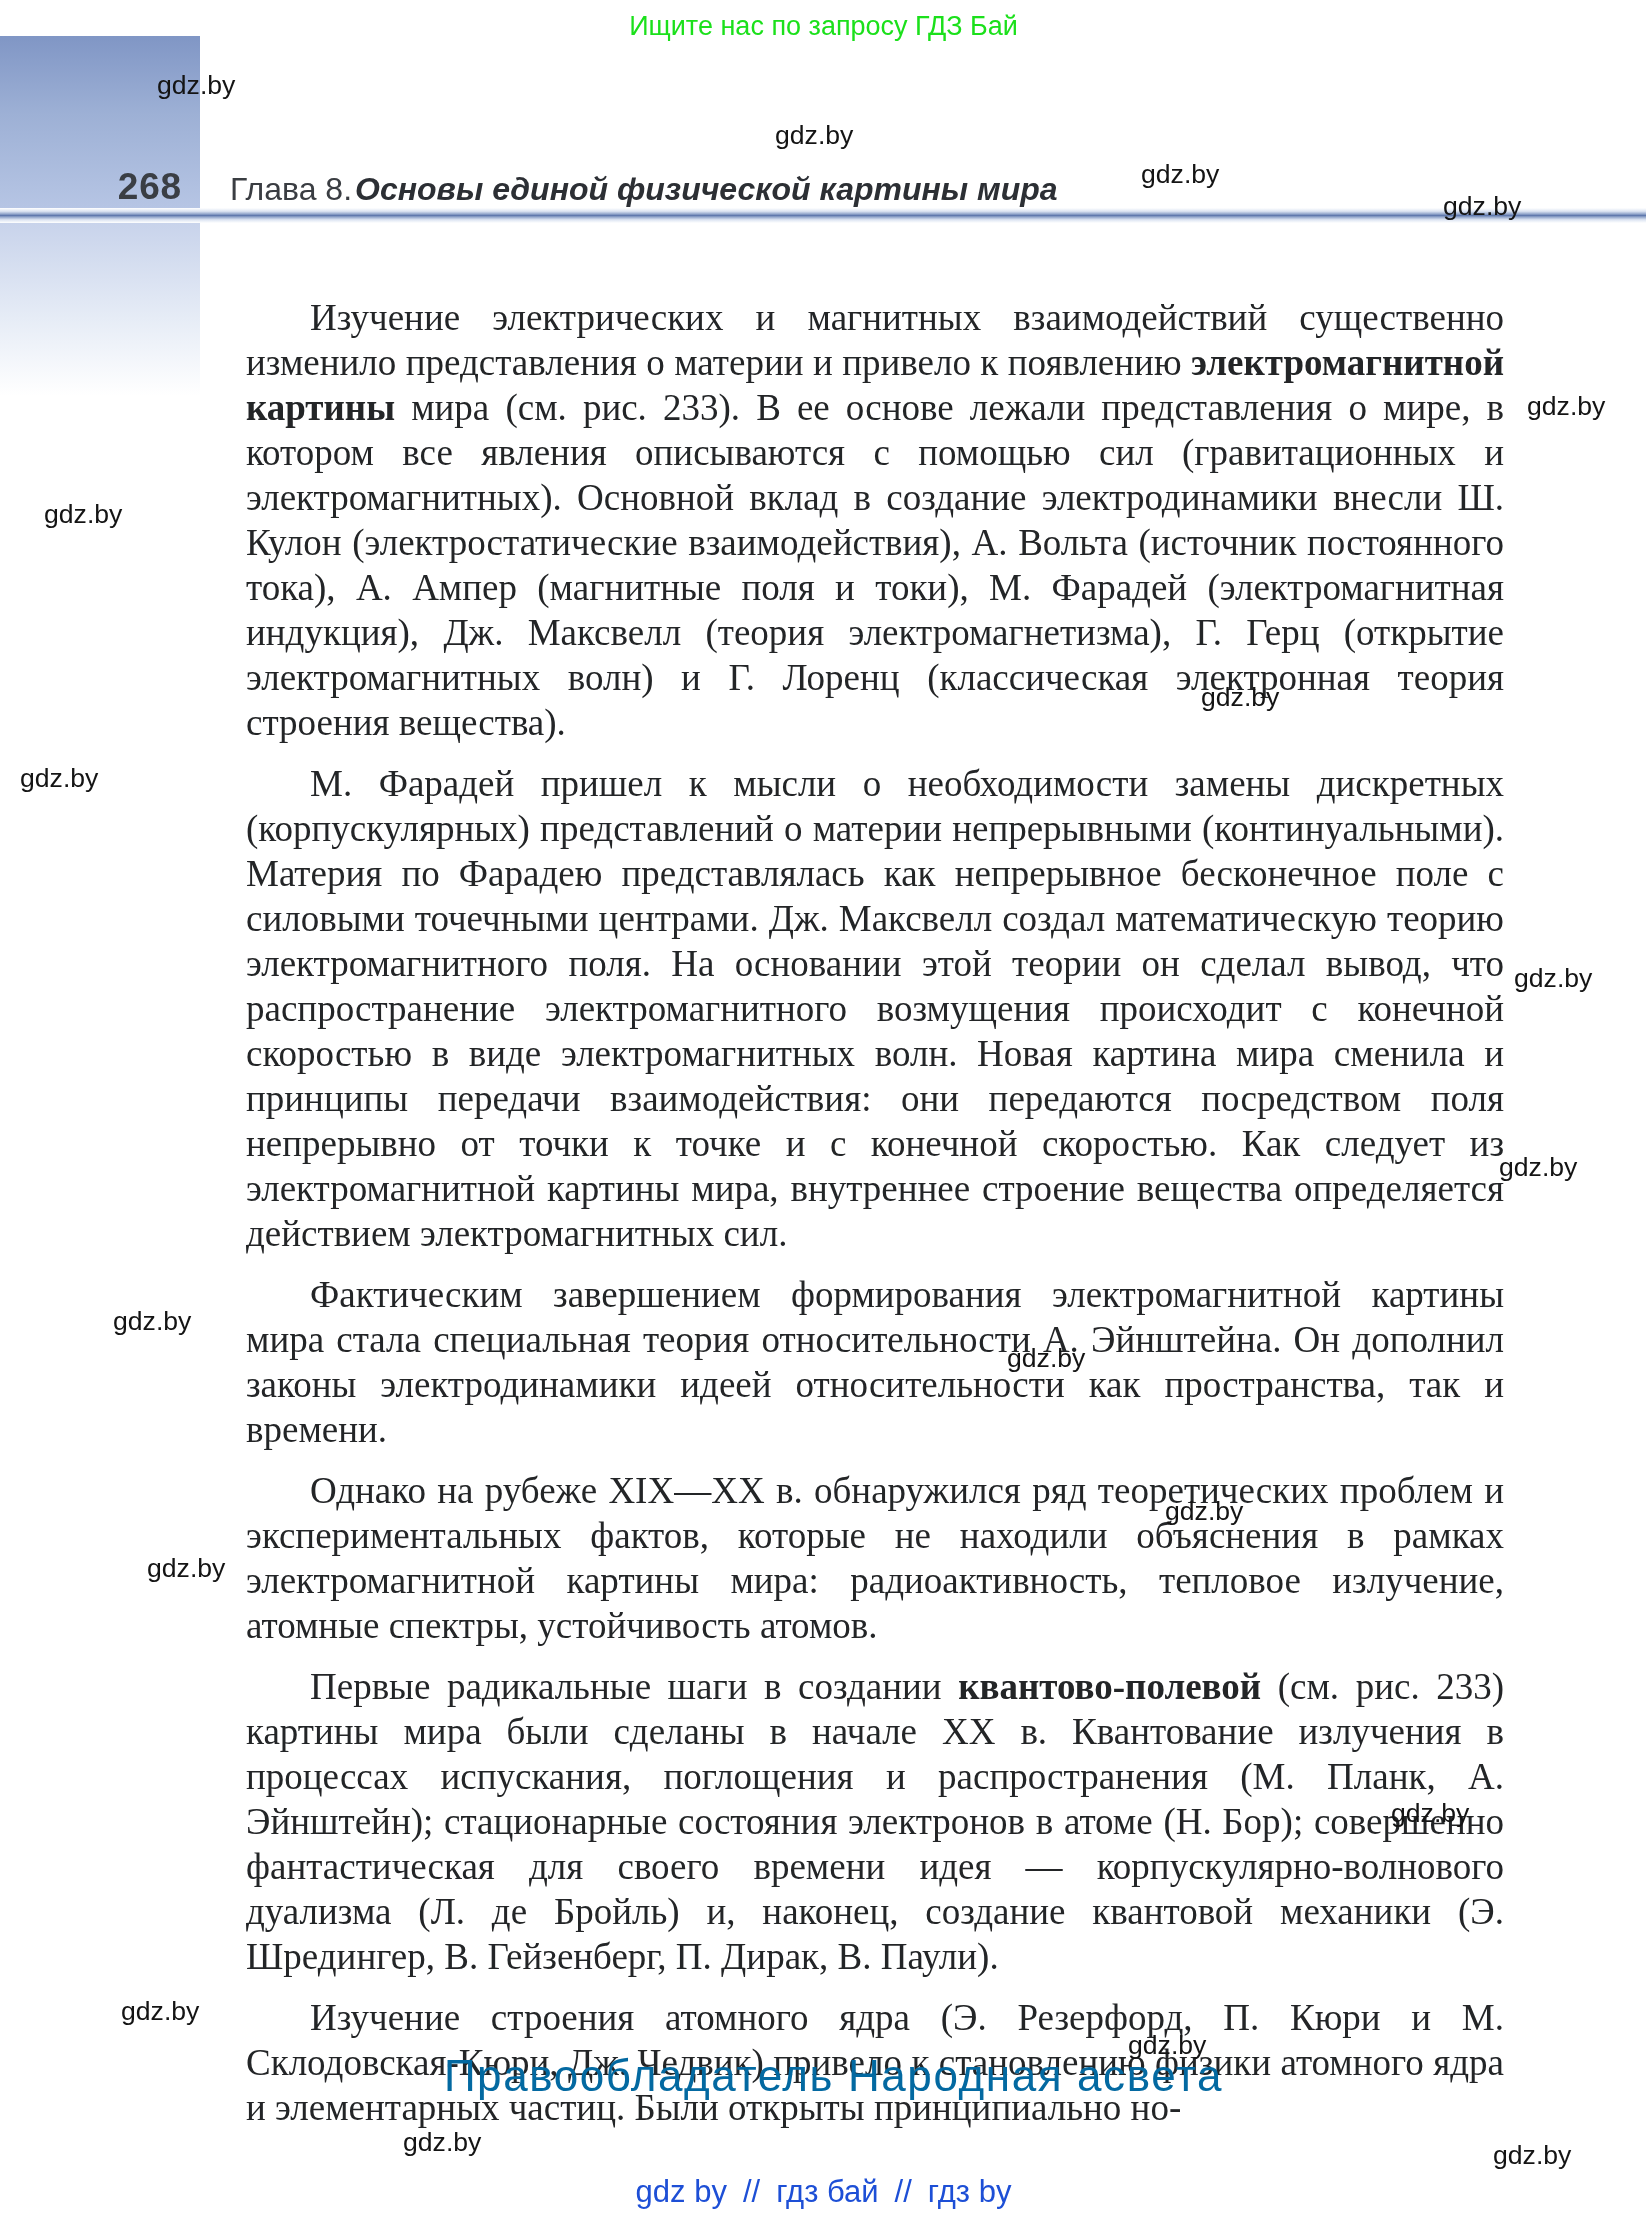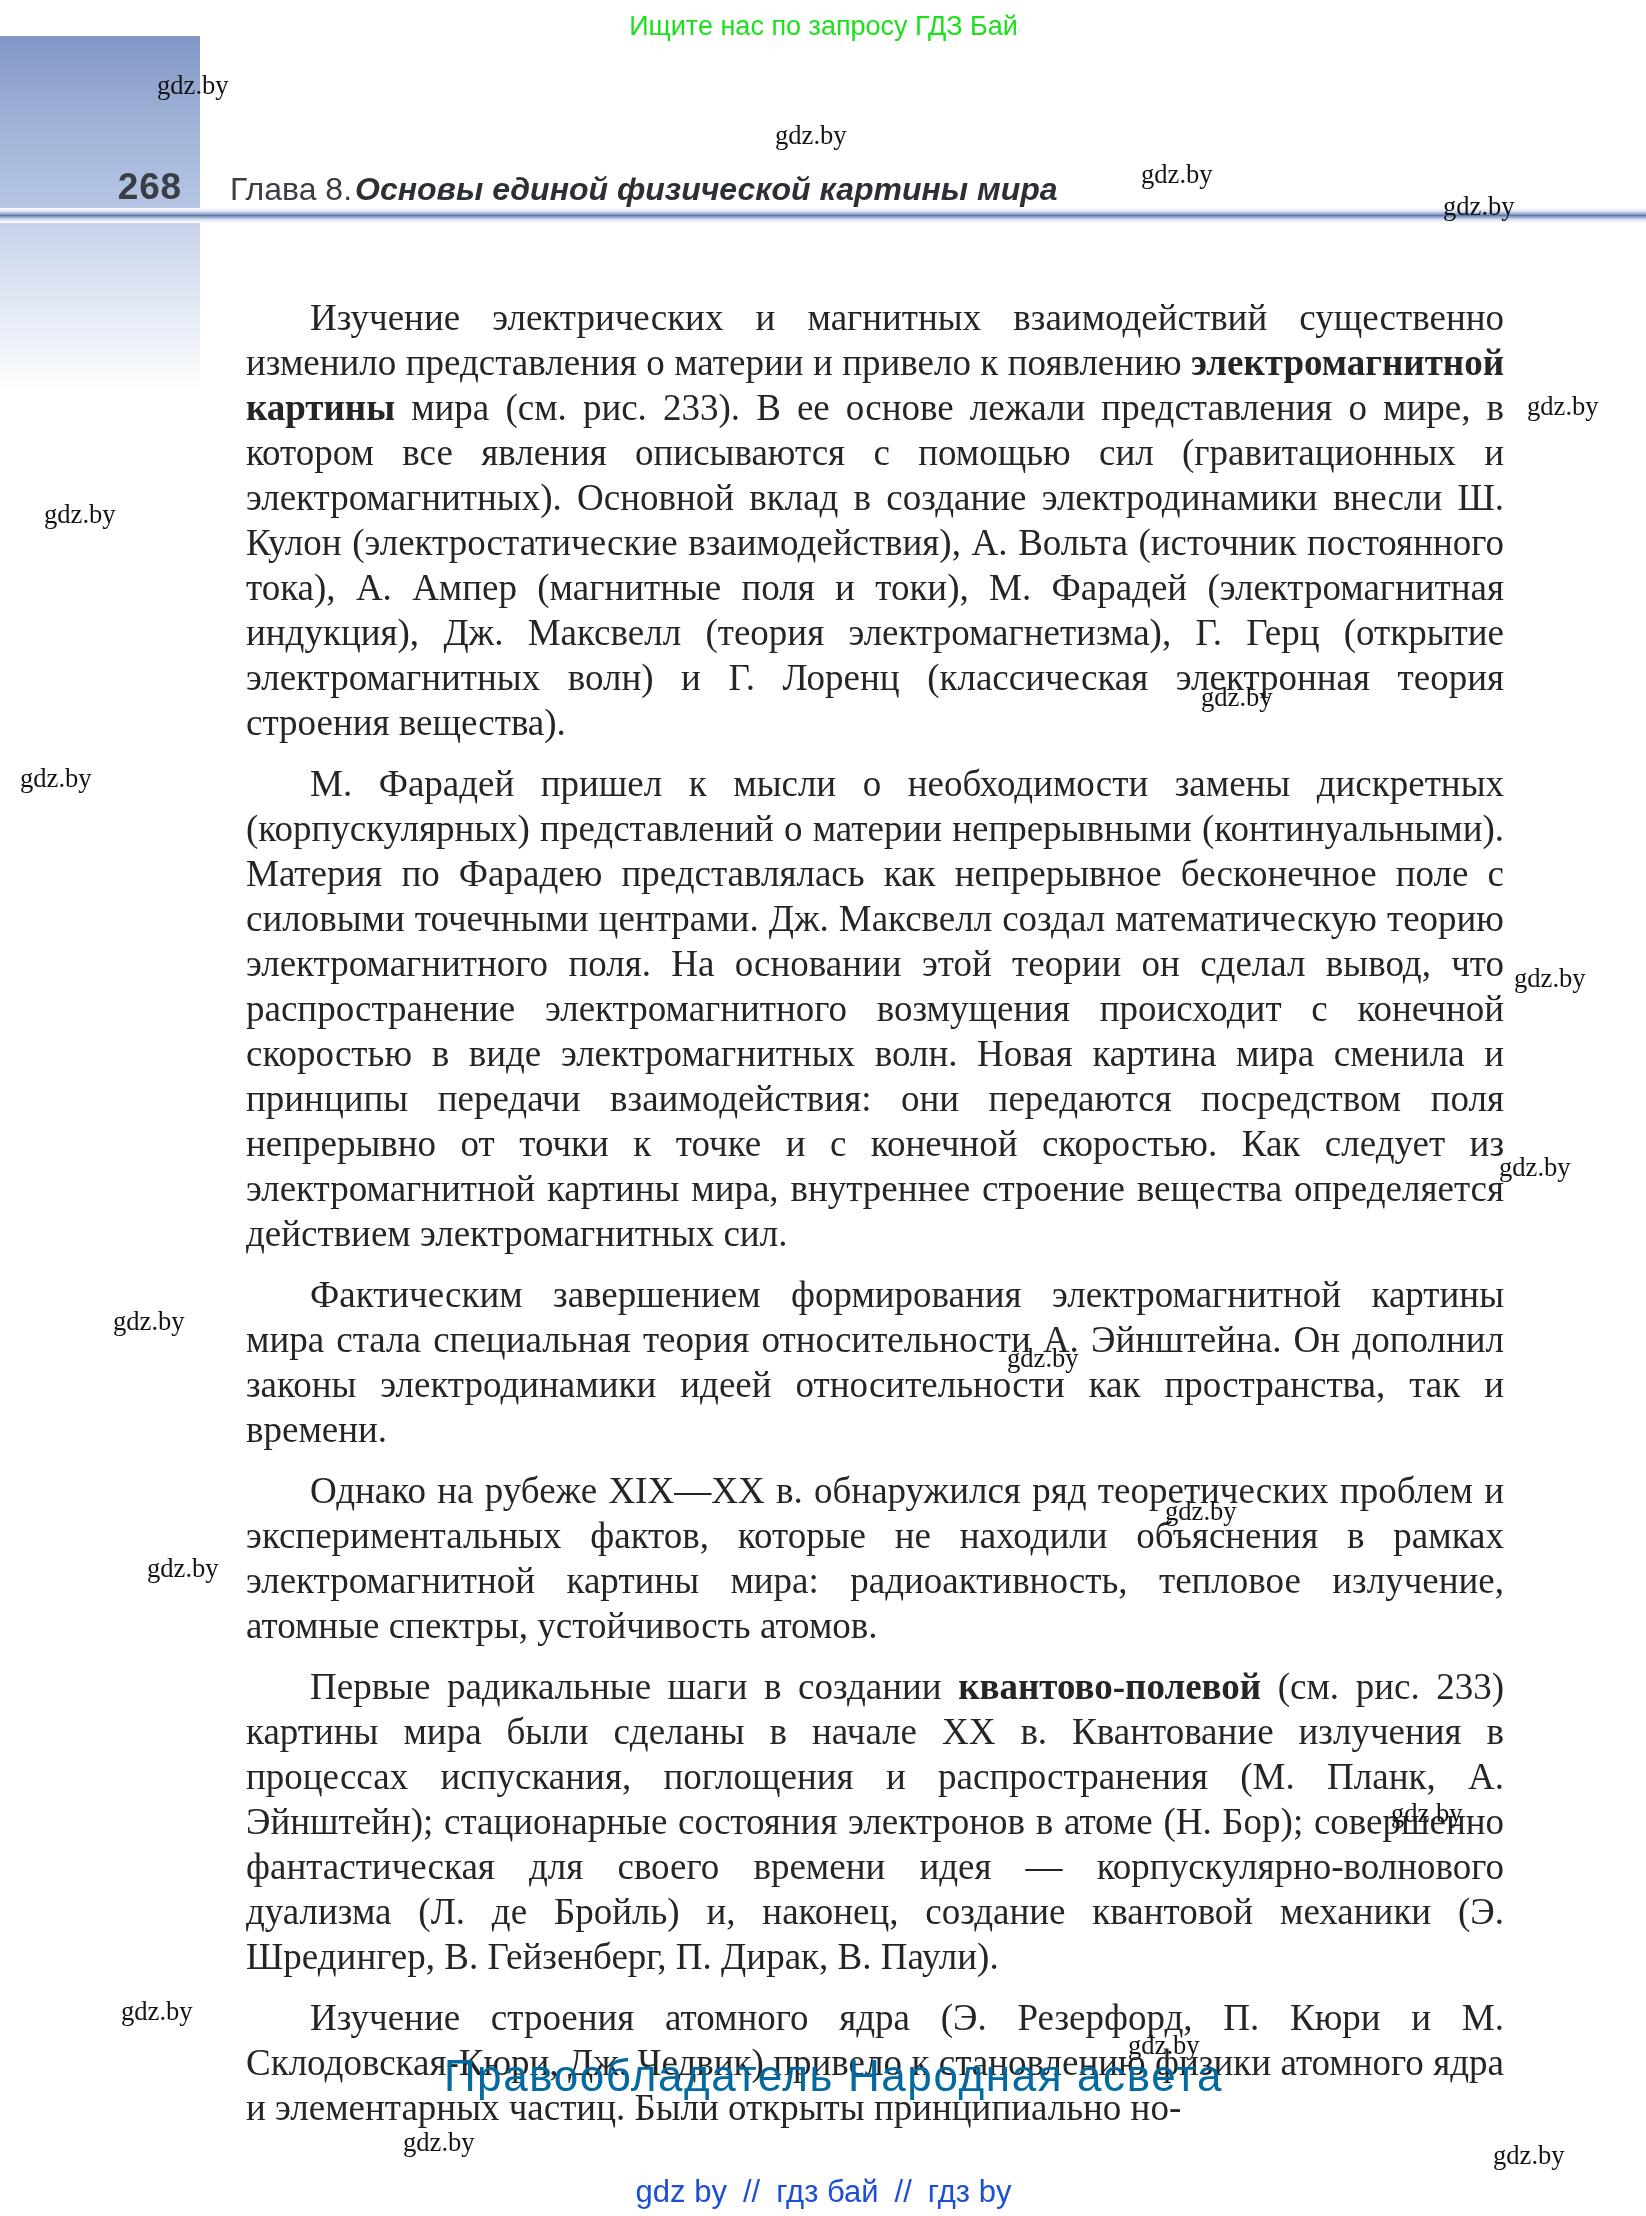--- a/index.html
+++ b/index.html
@@ -25,21 +25,21 @@
   .rule{position:absolute;left:0;top:208px;width:100%;height:14.5px;
         background:linear-gradient(180deg,rgba(244,247,251,0) 0%,#dce4f2 22%,
                    #93a7cc 40%,#6079ad 50%,#93a7cc 60%,#dce4f2 78%,rgba(244,247,251,0) 100%);}
 
   .article{position:absolute;left:230px;top:279px;width:1290px;
            font-family:"Liberation Serif",serif;font-size:37px;line-height:45px;
            color:#232527;text-align:justify;hyphens:none;}
   .article p{margin:16px;text-indent:64px;}
   .article b{font-weight:bold;}
 
-  .wm{position:absolute;font-size:26.6px;line-height:29px;color:#141414;white-space:nowrap;font-family:Liberation Serif, serif;}
+  .wm{position:absolute;font-size:26.6px;line-height:29px;color:#141414;white-space:nowrap;}
 
   .copyright{position:absolute;left:0;top:2051px;width:100%;text-align:center;
              font-size:44px;letter-spacing:1.6px;}
 
   .footlinks{position:absolute;left:0;top:2174px;width:100%;text-align:center;
              font-size:31px;}
   .footlinks .sep{margin:0 16px;}
   .footlinks .flink{cursor:pointer;}
 </style>
 </head>

